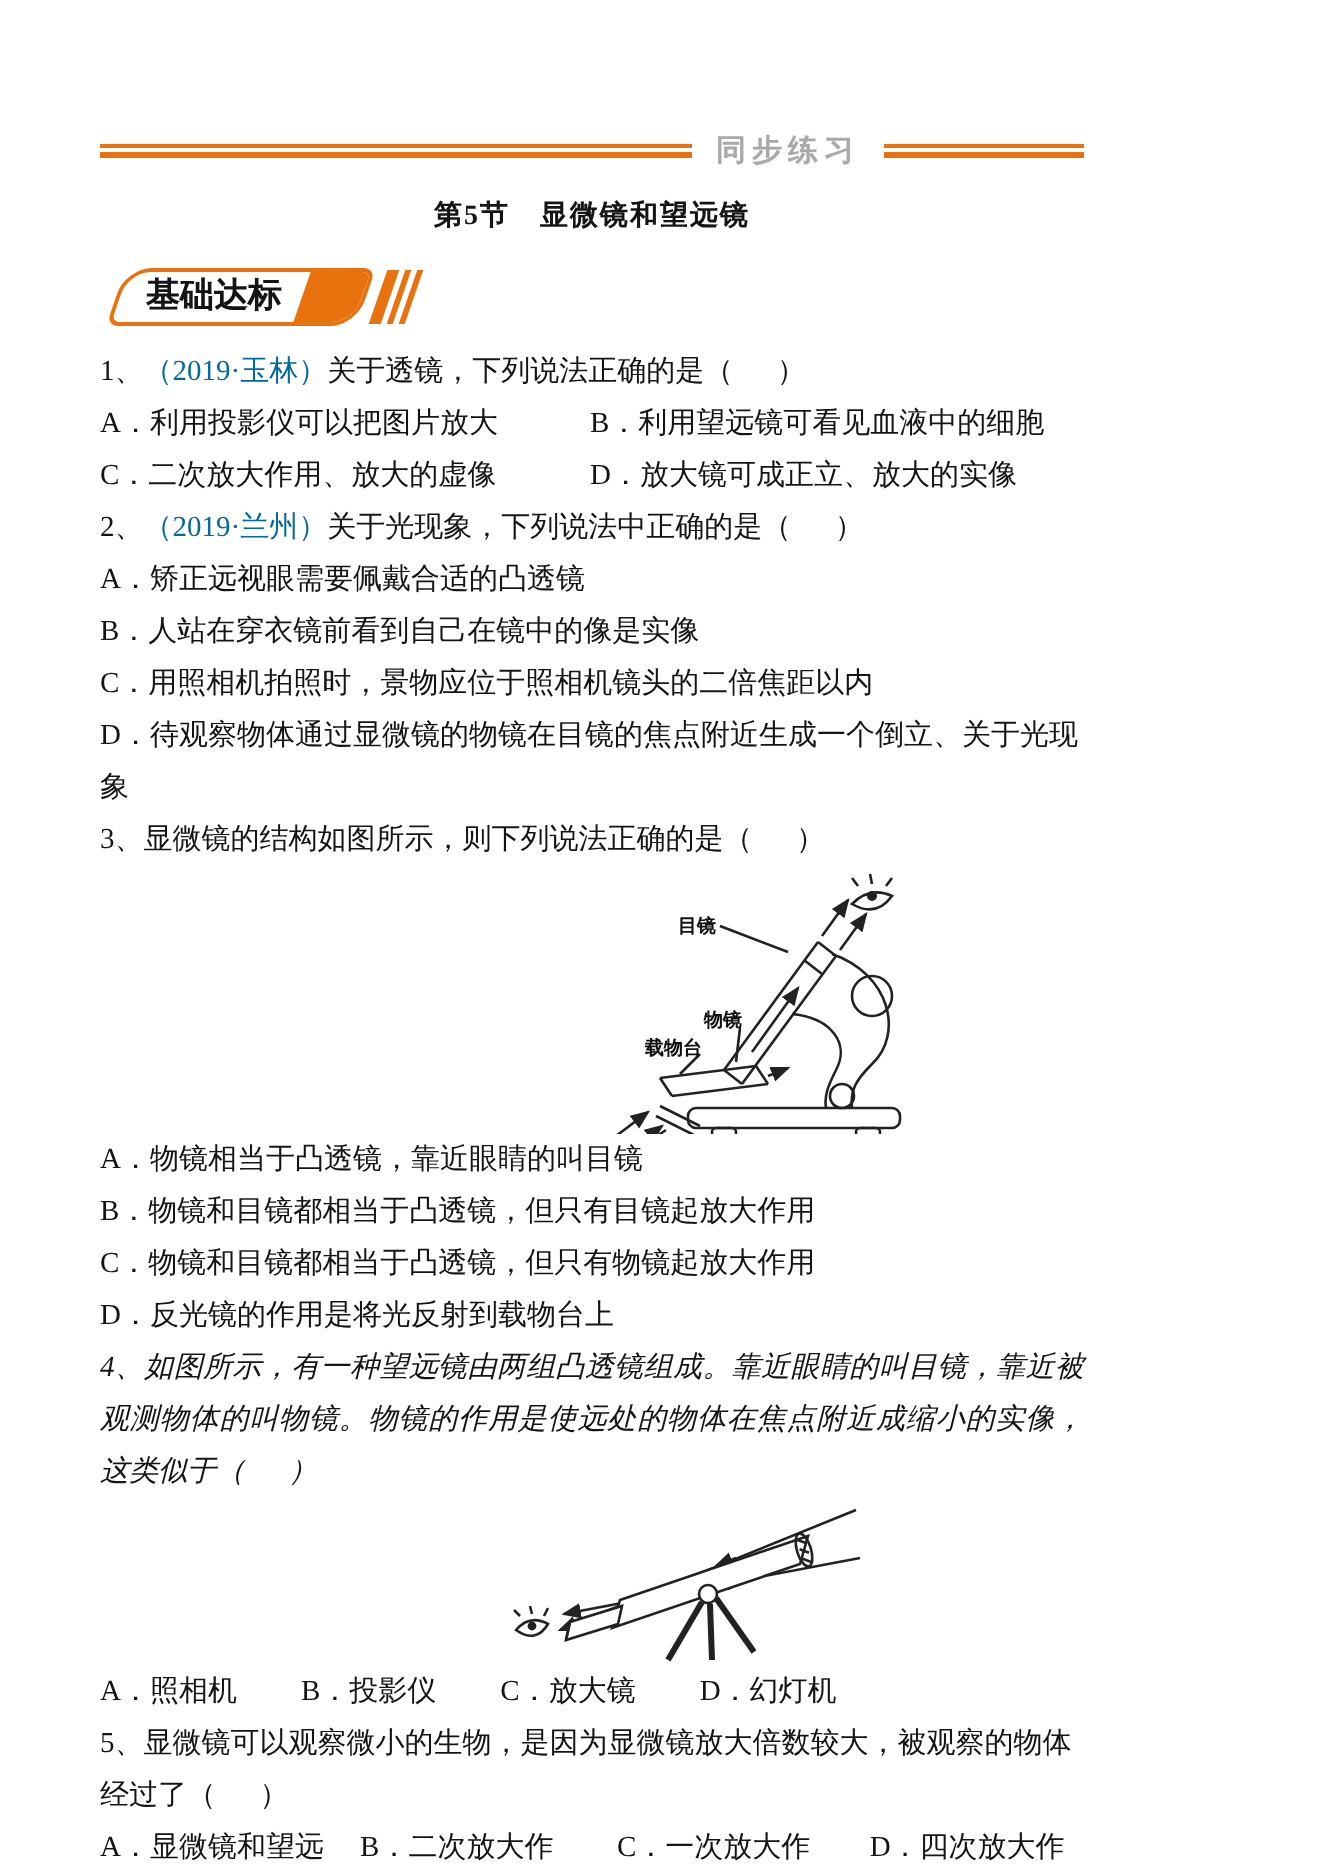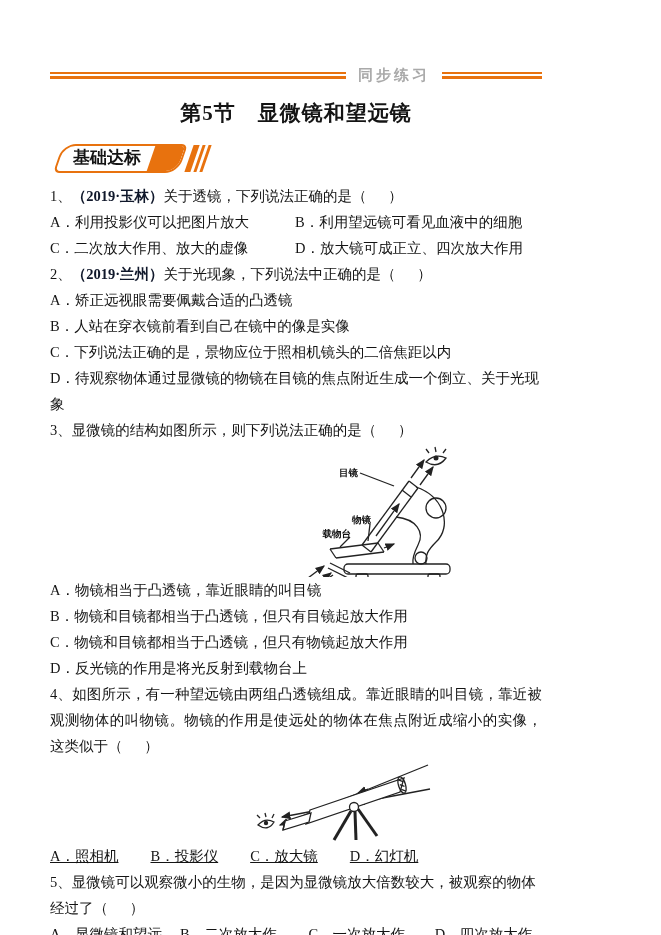--- a/index.html
+++ b/index.html
@@ -14,44 +14,44 @@
   .header{display:flex;align-items:center;}
   .dline{height:2px;border-top:2px solid #e8720e;border-bottom:3px solid #e8720e;}
   .dline-left{flex:1;}
   .dline-right{width:100px;}
   .header-label{
     margin:0 12px;color:#a9a9a9;font-family:"Liberation Sans","DejaVu Sans",sans-serif;
     font-size:15px;font-weight:bold;letter-spacing:3px;white-space:nowrap;
   }
 
   
-  .title{margin:14px 0 0 0;text-align:center;font-size:21px;font-weight:bold;letter-spacing:1px;}
+  .title{margin:14px 0 0 0;text-align:center;font-size:14px;font-weight:bold;letter-spacing:1px;}
 
   
   .badge-row{display:flex;align-items:center;margin:17px 0 10px 8px;height:29px;}
   .badge-main{
     transform:skewX(-19deg);border:2.5px solid #e8720e;border-radius:13px 6px 13px 6px;
     background:#fff;display:flex;align-items:stretch;overflow:hidden;height:29px;box-sizing:border-box;
   }
   .badge-text{
     transform:skewX(19deg);font-family:"Liberation Sans","DejaVu Sans",sans-serif;
     font-weight:bold;font-size:17px;line-height:24px;padding:0 9px 0 13px;white-space:nowrap;
   }
   .badge-fill{width:30px;background:#e8720e;margin-left:1px;}
   .stripe{transform:skewX(-19deg);background:#e8720e;height:27px;}
   .s1{width:6px;margin-left:6px;}
   .s2{width:2.5px;margin-left:3px;}
   .s3{width:2.5px;margin-left:3px;}
 
   
   .line{font-size:14.5px;line-height:26px;margin:0;white-space:pre-wrap;}
-  .stem-justify{text-align:justify;}
-  .cite{color:#0f172a;font-weight:bold;}
+  .stem-justify{text-align:justify;font-style:italic;}
+  .cite{color:#0369a1;}
   .optgrid2{display:grid;grid-template-columns:245px auto;}
-  .optrow{display:flex;text-decoration:underline;}
+  .optrow{display:flex;}
   .q4opts .opt{margin-right:32px;}
   .q5opts .opt1{margin-right:9px;}
   .q5opts .opt2{margin-right:22px;}
   .q5opts .opt3{margin-right:20px;}
 
   
   .fig-micro{margin:2px 0 0 228px;line-height:0;}
   .fig-tele{margin:2px 0 2px 206px;line-height:0;}
   svg text{
     font-family:"Liberation Sans","DejaVu Sans",sans-serif;
@@ -80,29 +80,29 @@
     <div class="stripe s2"></div>
     <div class="stripe s3"></div>
   </div>
 
   <div>
     <p class="line"><span>1、</span><span class="cite">（2019·玉林）</span><span>关于透镜，下列说法正确的是（      ）</span></p>
     <div class="optgrid2">
       <p class="line">A．利用投影仪可以把图片放大</p>
       <p class="line">B．利用望远镜可看见血液中的细胞</p>
       <p class="line">C．二次放大作用、放大的虚像</p>
-      <p class="line">D．放大镜可成正立、四次放大作用</p>
+      <p class="line">D．放大镜可成正立、放大的实像</p>
     </div>
   </div>
 
   <div>
     <p class="line"><span>2、</span><span class="cite">（2019·兰州）</span><span>关于光现象，下列说法中正确的是（      ）</span></p>
     <p class="line">A．矫正远视眼需要佩戴合适的凸透镜</p>
     <p class="line">B．人站在穿衣镜前看到自己在镜中的像是实像</p>
-    <p class="line">C．下列说法正确的是，景物应位于照相机镜头的二倍焦距以内</p>
+    <p class="line">C．用照相机拍照时，景物应位于照相机镜头的二倍焦距以内</p>
     <p class="line">D．待观察物体通过显微镜的物镜在目镜的焦点附近生成一个倒立、关于光现象</p>
   </div>
 
   <div>
     <p class="line"><span>3、</span><span>显微镜的结构如图所示，则下列说法正确的是（      ）</span></p>
 
     <div class="fig-micro">
       <svg width="180" height="132" viewBox="0 0 180 132">
         <defs>
           <marker id="ma1" markerWidth="9" markerHeight="8" refX="6.5" refY="3" orient="auto">

